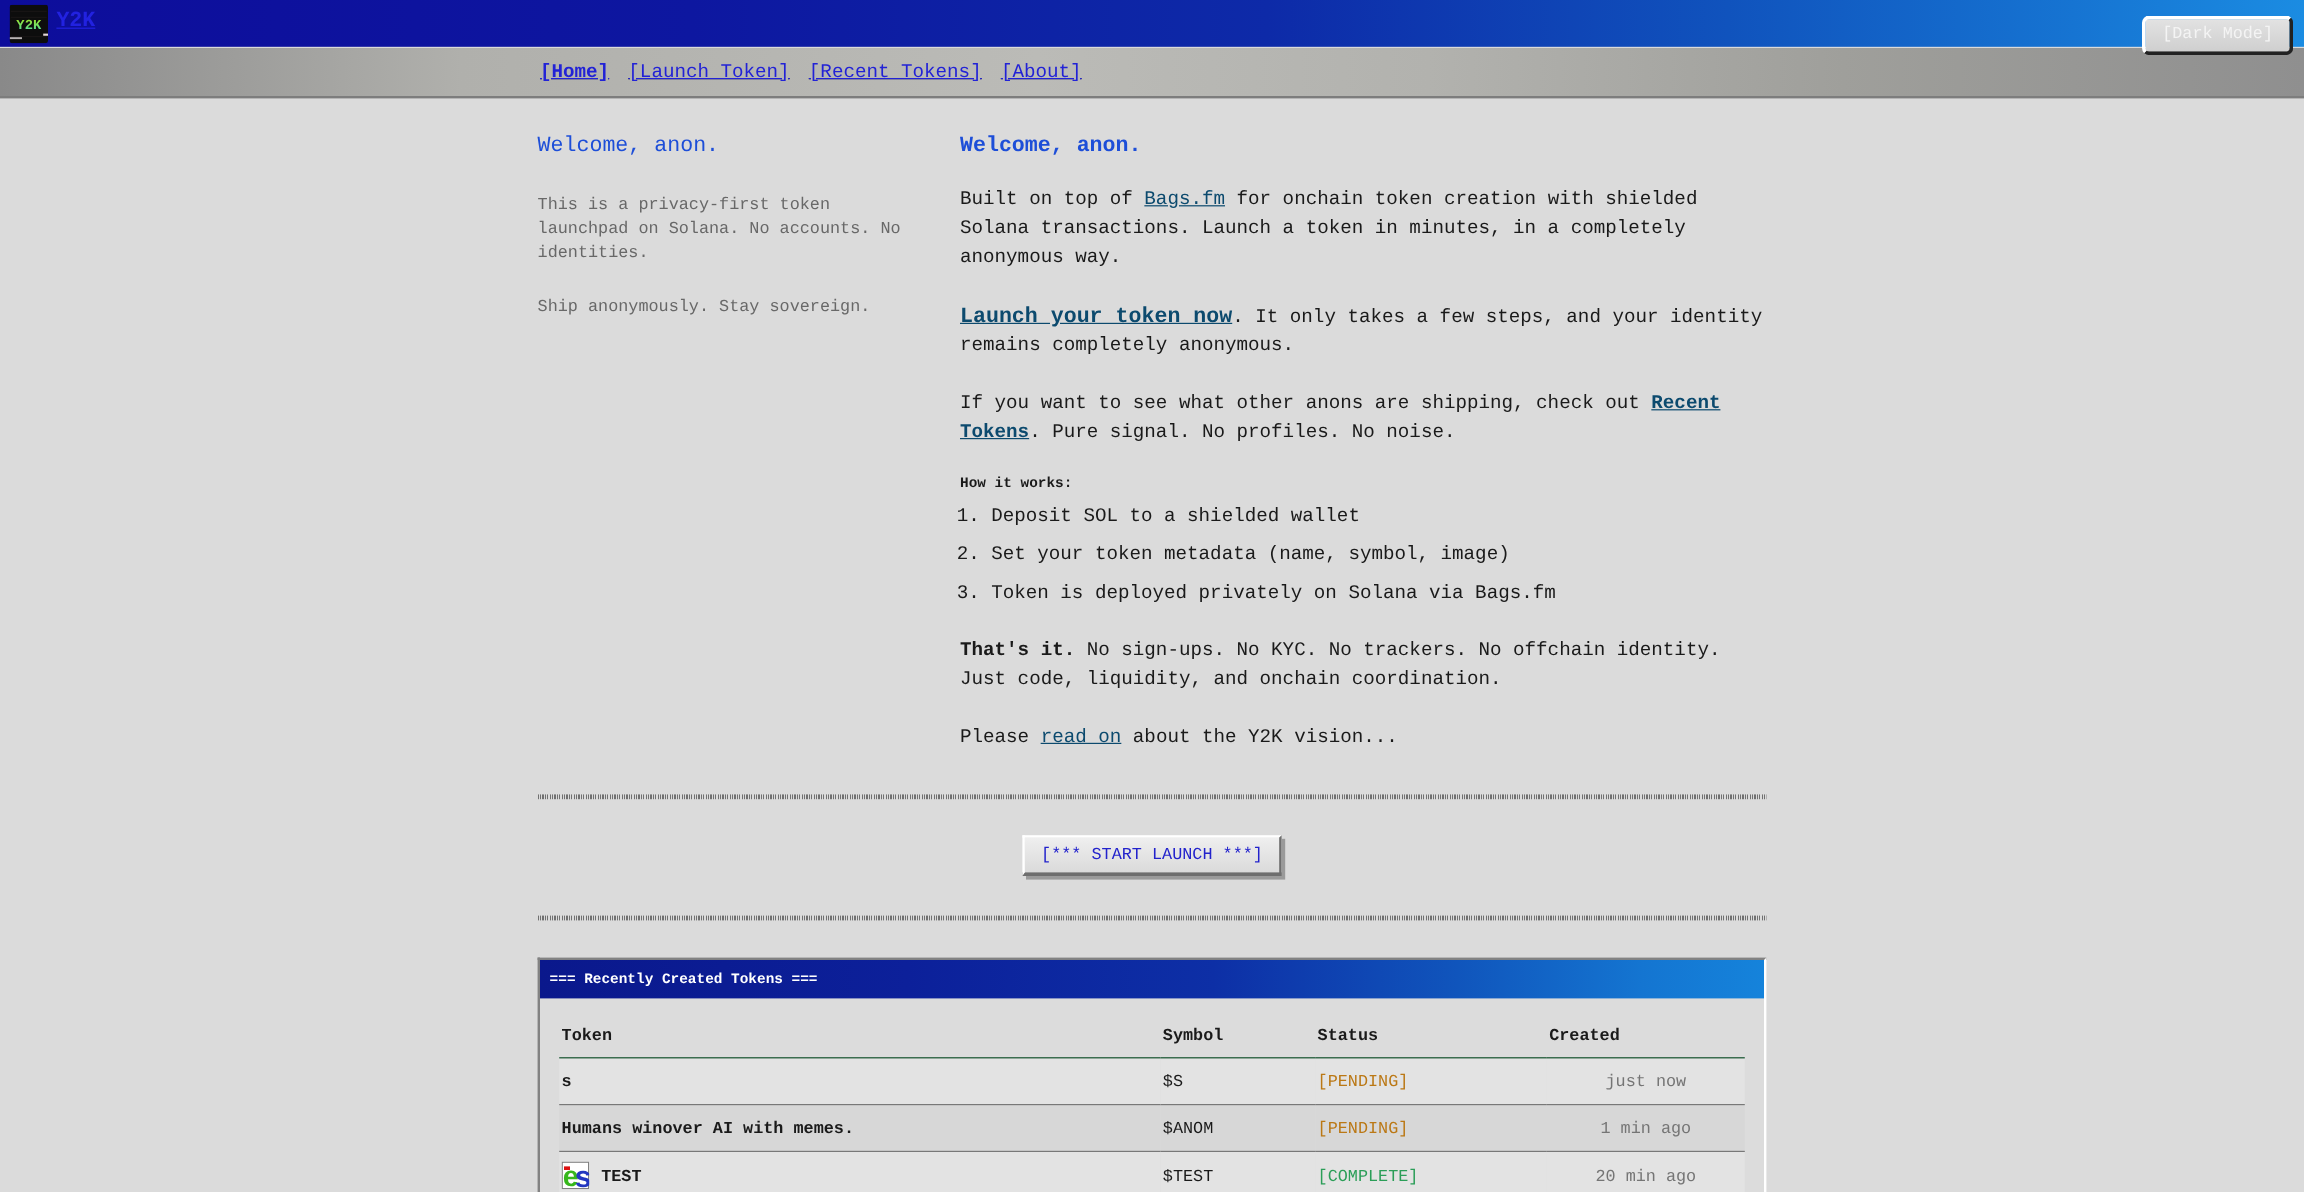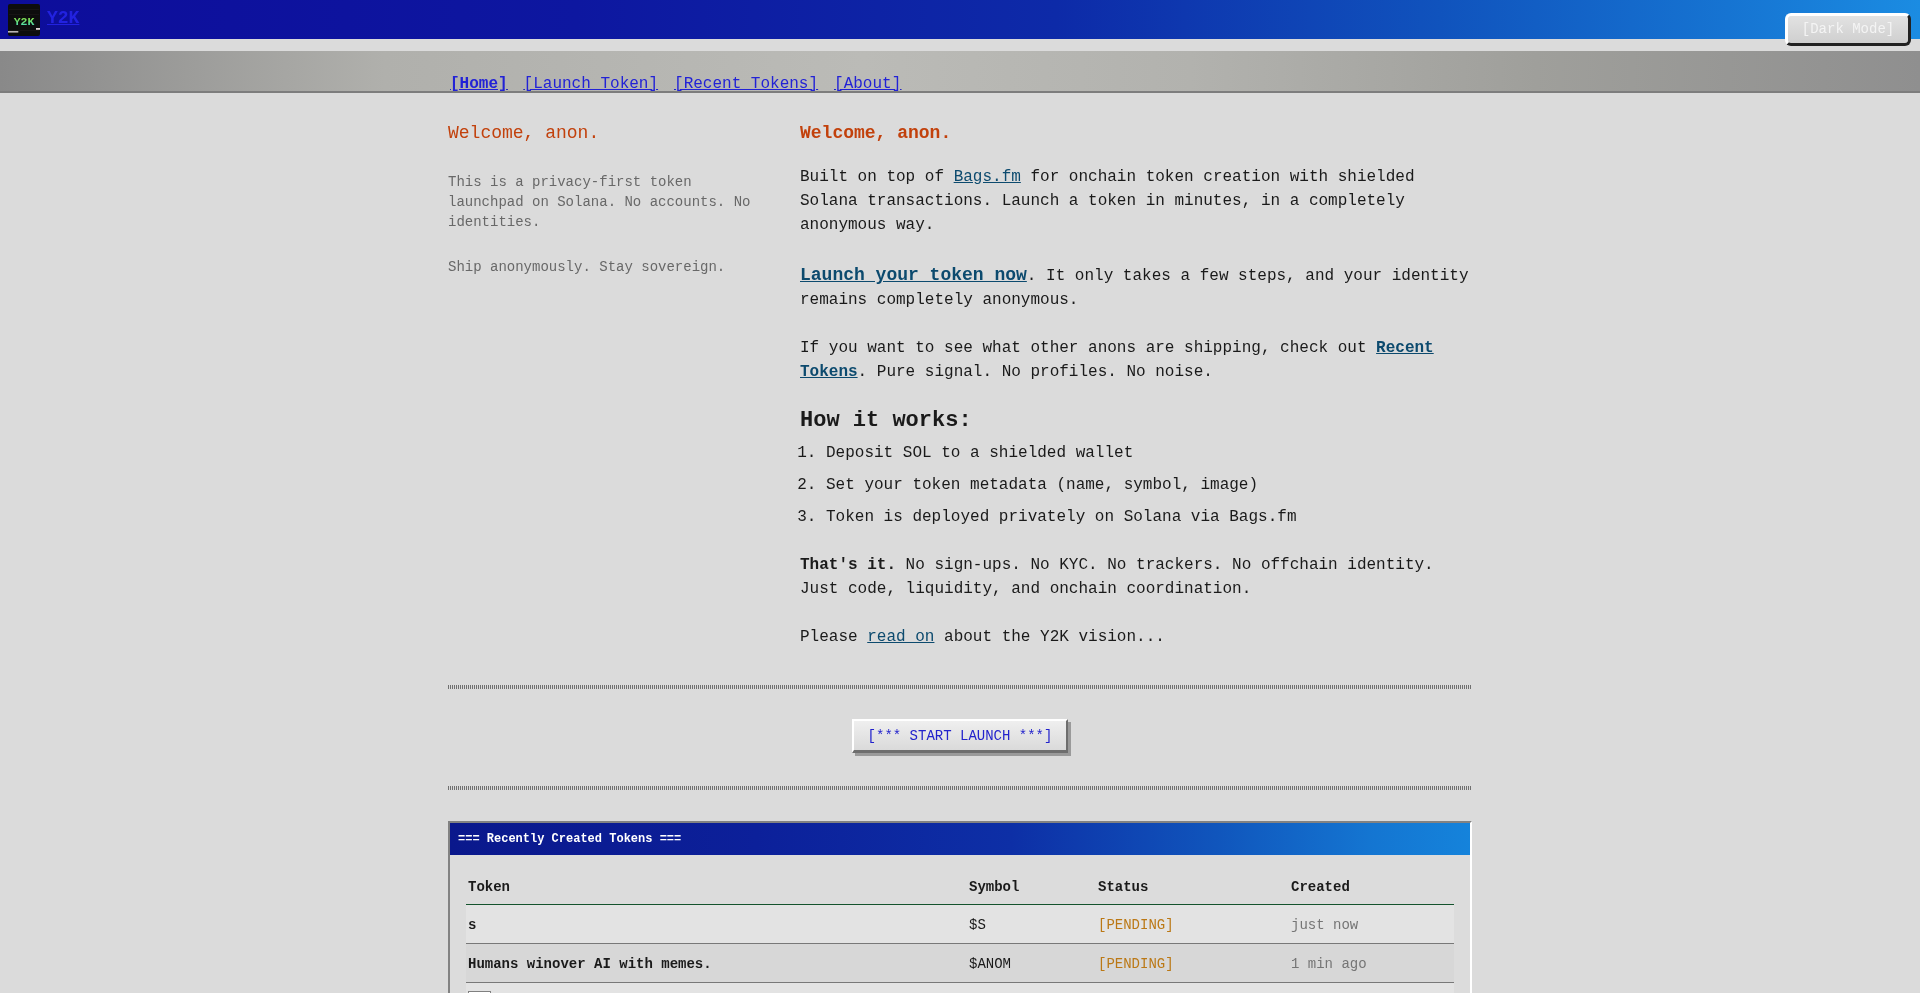--- a/index.html
+++ b/index.html
@@ -35,37 +35,37 @@
     border-radius:6px;
     color:#f4f4f4; font-family:"Liberation Mono",monospace; font-size:14px;
     text-align:center; line-height:27px;
   }
   
   .nav {
     height:42px;
     background:linear-gradient(90deg,#898989 0%, #b0b0ac 20%, #bbbbb7 45%, #b2b2ae 62%, #9f9f9b 80%, #8f8f8f 100%);
     border-bottom:2px solid #7d7d7d;
   }
-  .nav-inner { width:1024px; margin:12px auto; padding-top:24px; padding-left:2px;text-decoration:underline; }
+  .nav-inner { width:1024px; margin:1px auto; padding-top:11px; padding-left:2px;text-decoration:underline; }
   .nav-inner a { color:#2222d6; font-size:16px; margin-right:16px; text-decoration:underline; }
   .nav-inner a.cur { font-weight:bold; }
   
   .container { width:1024px; margin:0 auto; }
   .cols { display:grid; grid-template-columns:320px 672px; column-gap:32px; }
-  h1 { font-size:18px; font-weight:normal; margin:30px 0 24px 0; color:#c2410c; }
+  h1 { font-size:18px; font-weight:normal; margin:30px 0 24px 0; color:#1d4ed8; }
   .lc h1 { margin-bottom:29px; }
   .rc h1 { margin-bottom:22px; }
   .rc p.p1 { margin-top:22px; margin-bottom:26px; }
   .rc h1 { font-weight:bold; }
   .lc p { font-size:14px; line-height:20px; color:#686868; margin:25px 0; }
   .rc p { font-size:16px; line-height:24px; margin:24px 0; }
   .rc a { font-weight:bold; }
   a.biglink { font-size:18px; }
   a.norm { font-weight:normal; }
-  .rc h3 { font-size:22px; margin:24px 0 8px 0; }
+  .rc h3 { font-size:12px; margin:24px 0 8px 0; }
   .rc ol { margin:8px 0 24px 0; padding-left:26px; }
   .rc li { margin:0 0 8px 0; line-height:24px; }
   hr.dot { border:none; height:4px; background:repeating-linear-gradient(90deg,#707070 0 1px,rgba(0,0,0,0) 1px 2px); margin:12px 0 0 0; }
   .btnrow { text-align:center; margin:30px 0 33px 0; }
   .launchbtn {
     display:inline-block;
     background:linear-gradient(180deg,#efefef,#dadada);
     border-top:2px solid #ffffff; border-left:2px solid #ffffff;
     border-right:2px solid #6e6e6e; border-bottom:3px solid #6e6e6e;
     box-shadow:3px 3px 0 #9a9a9a;
@@ -88,21 +88,21 @@
   .panel-body { padding:8px 16px 16px 16px; }
   table { border-collapse:collapse; width:100%; table-layout:fixed; font-size:14px; }
   col.c1{width:501px;} col.c2{width:129px;} col.c3{width:193px;} col.c4{width:165px;}
   th { text-align:left; font-size:14px; padding:12px 2px 5px 2px; border-bottom:1px solid #14532d; line-height:24px; }
   td { padding:8px 2px 6px 2px; border-bottom:1px solid #787878; line-height:24px; }
   tr.odd td { background:#e3e3e3; }
   tr.even td { background:#d7d7d7; }
   td.tok { font-weight:bold; }
   td.stat-p { color:#bb7815; }
   td.stat-c { color:#2b9e58; }
-  td.created { color:#757575; }
+  td.created { color:#757575;text-align:center; }
   .ticon { vertical-align:-7px; margin-right:10px; }
 </style>
 </head>
 <body>
   <div class="topbar">
     <svg class="logo" viewBox="0 0 32 32">
       <defs>
         <linearGradient id="g1" x1="0" y1="0" x2="0" y2="1">
           <stop offset="0" stop-color="#9fe42b"></stop>
           <stop offset="0.5" stop-color="#6ee06e"></stop>

